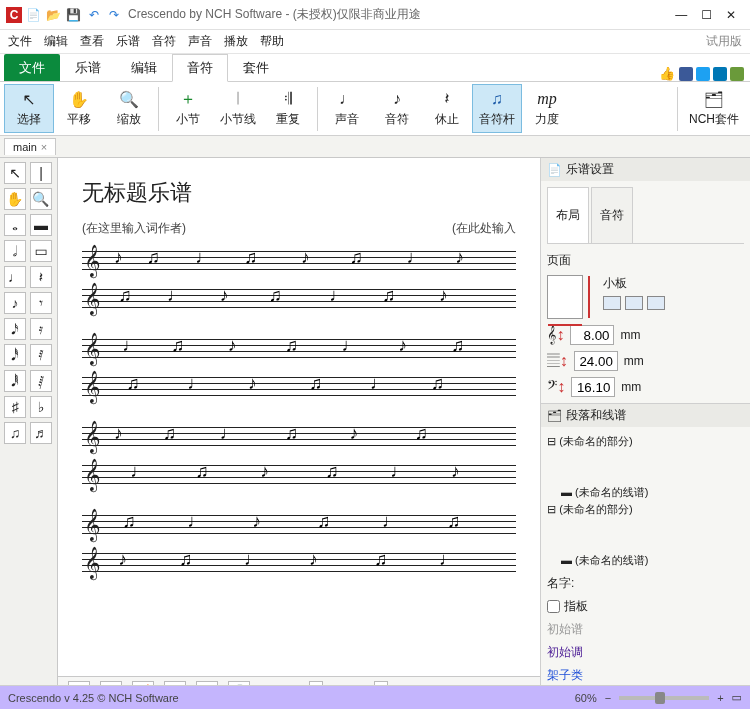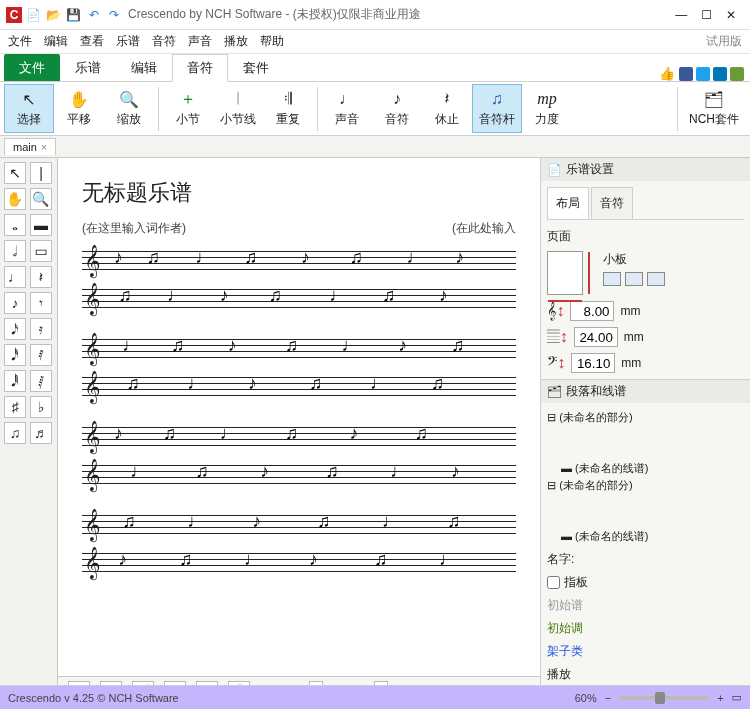--- a/index.html
+++ b/index.html
@@ -42,21 +42,21 @@
 .clef { position: absolute; left: 2px; top: -2px; font-size: 28px; font-family: serif; }
 .notes { position: absolute; left: 24px; right: 4px; top: 0; bottom: 0; }
 .notes span { position: absolute; font-size: 18px; font-family: serif; color: #000; }
 .transport { height: 28px; border-top: 1px solid #c8c8c8; display: flex; align-items: center; gap: 10px; padding: 0 10px; background: #f6f6f4; }
 .tbtn { width: 22px; height: 20px; border: 1px solid #bbb; background: #fff; display: flex; align-items: center; justify-content: center; font-size: 11px; }
 .right-panels { width: 210px; background: #f6f6f3; border-left: 1px solid #cfcfcf; display: flex; flex-direction: column; font-size: 12px; }
 .panel { border-bottom: 1px solid #cfcfcf; }
 .panel-hd { display: flex; align-items: center; gap: 4px; padding: 3px 6px; background: #eaeae6; font-size: 12px; }
 .panel-body { padding: 6px; }
 .sub-tabs { display: flex; gap: 0; border-bottom: 1px solid #cfcfcf; }
-.sub-tab { padding: 7px 8px; border: 1px solid #cfcfcf; border-bottom: none; background: #f1f1ee; margin-right: 2px; font-size: 12px; }
+.sub-tab { padding: 19px 8px; border: 1px solid #cfcfcf; border-bottom: none; background: #f1f1ee; margin-right: 2px; font-size: 12px; }
 .sub-tab.active { background: #fff; }
 .page-ic { width: 36px; height: 44px; border: 1px solid #999; background: #fff; position: relative; }
 .page-ic::after { content: ""; position: absolute; right: -8px; top: 0; bottom: 0; width: 2px; background: #c33; }
 .page-ic::before { content: ""; position: absolute; left: 0; right: 0; bottom: -8px; height: 2px; background: #c33; }
 .row-set { display: flex; align-items: center; gap: 6px; margin-top: 6px; }
 .num-in { width: 44px; height: 20px; border: 1px solid #aaa; text-align: right; padding-right: 4px; background: #fff; }
 .tree { font-size: 11px; line-height: 1.6; }
 .tree .indent { padding-left: 14px; margin-top: 33px; }
 .prop-row { display: flex; align-items: center; gap: 4px; margin-top: 6px; }
 .statusbar { position: absolute; left: 0; right: 0; bottom: 0; height: 24px; background: #c4b5fd; border-top: 1px solid #cfcfcf; display: flex; align-items: center; padding: 0 8px; font-size: 11px; color: #444; }
@@ -420,21 +420,21 @@
         <div class="prop-row">
             <span>名字:</span>
           </div>
         <div class="prop-row">
             <input type="checkbox" style=""> 
             <span>指板</span>
           </div>
         <div class="prop-row" style="color:#999">
             <span>初始谱</span>
           </div>
-        <div class="prop-row" style="color:#4d7c0f">
+        <div class="prop-row" style="color:#4c1d95">
             <span>初始调</span>
           </div>
         <div class="prop-row" style="color:#1d4ed8">
             <span>架子类</span>
           </div>
         <div class="prop-row">
             <span>播放</span>
           </div>
         <div class="prop-row">
             <input type="radio" checked="" style=""> 

